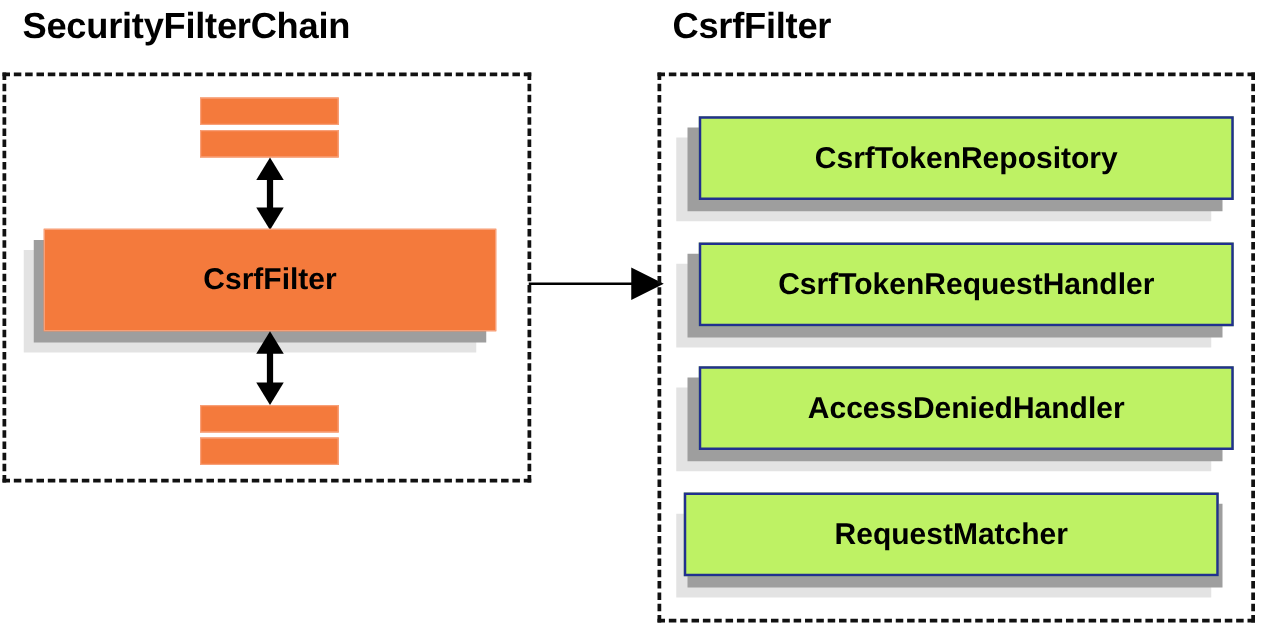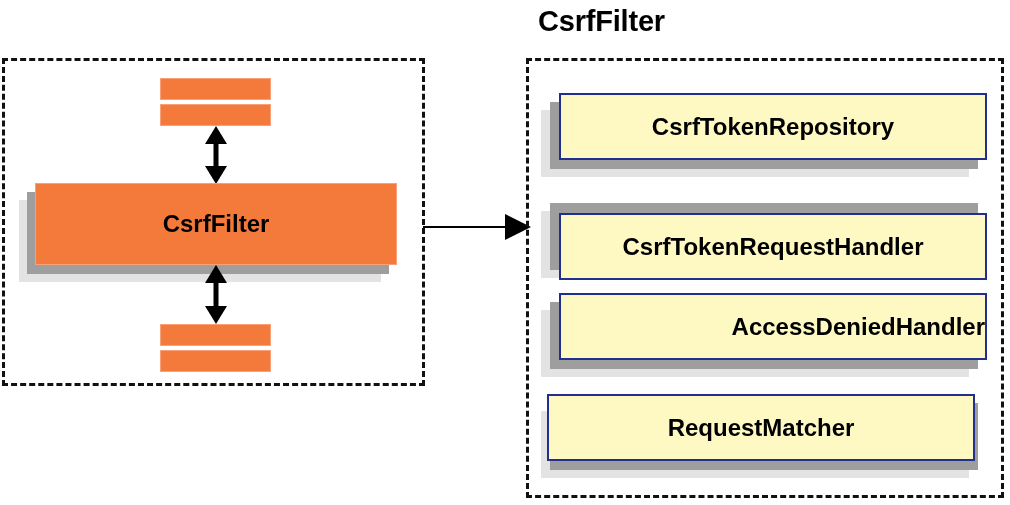--- a/index.html
+++ b/index.html
@@ -64,21 +64,21 @@
   .orange-bar {
     position: absolute;
     background: #f47a3c;
     border: 1px solid #f8a078;
     box-sizing: border-box;
   }
 
   
   .blue-box {
     position: absolute;
-    background: #fef9c3;
+    background: #bef264;
     border: 2px solid #21308f;
     box-sizing: border-box;
     display: flex;
     align-items: center;
     justify-content: center;
   }
   .blue-box .box-label {
     font-weight: bold;
     font-size: 24px;
     color: #000000;
@@ -89,20 +89,21 @@
   .arrow-svg {
     position: absolute;
     overflow: visible;
   }
 </style>
 </head>
 <body>
 
 <div id="canvas">
 
+  <div class="panel-title" style="left:18px; top:6px;">SecurityFilterChain</div>
 
   <div class="panel-title" style="left:538px; top:6px;">CsrfFilter</div>
 
   <div class="dashed-panel" style="left:2px; top:58px; width:423px; height:328px;"></div>
 
   <div class="orange-bar" style="left:160px; top:78px; width:111px; height:22px;"></div>
   <div class="orange-bar" style="left:160px; top:104px; width:111px; height:22px;"></div>
 
   <svg class="arrow-svg" style="left:203px; top:126px;" width="26" height="58" viewBox="0 0 26 58">
     <line x1="13" y1="12" x2="13" y2="46" stroke="#000000" stroke-width="5"></line>
@@ -133,26 +134,26 @@
   <div class="dashed-panel" style="left:526px; top:58px; width:478px; height:440px;"></div>
 
   <div id="blue-boxes">
       <div class="shadow-light" style="left: 541px; top: 110px; width: 428px; height: 67px;"></div>
       <div class="shadow-mid" style="left: 550px; top: 102px; width: 428px; height: 67px;"></div>
       <div class="blue-box" style="left: 559px; top: 93px; width: 428px; height: 67px;">
         <span class="box-label">CsrfTokenRepository</span>
       </div>
       <div class="shadow-light" style="left: 541px; top: 211px; width: 428px; height: 67px;"></div>
       <div class="shadow-mid" style="left: 550px; top: 203px; width: 428px; height: 67px;"></div>
-      <div class="blue-box" style="left: 559px; top: 194px; width: 428px; height: 67px; margin-top: 19px;">
+      <div class="blue-box" style="left: 559px; top: 194px; width: 428px; height: 67px;">
         <span class="box-label">CsrfTokenRequestHandler</span>
       </div>
       <div class="shadow-light" style="left: 541px; top: 310px; width: 428px; height: 67px;"></div>
       <div class="shadow-mid" style="left: 550px; top: 302px; width: 428px; height: 67px;"></div>
-      <div class="blue-box" style="left: 559px; top: 293px; width: 428px; height: 67px; justify-content: flex-end;">
+      <div class="blue-box" style="left: 559px; top: 293px; width: 428px; height: 67px;">
         <span class="box-label">AccessDeniedHandler</span>
       </div>
       <div class="shadow-light" style="left: 541px; top: 411px; width: 428px; height: 67px;"></div>
       <div class="shadow-mid" style="left: 550px; top: 403px; width: 428px; height: 67px;"></div>
       <div class="blue-box" style="left: 547px; top: 394px; width: 428px; height: 67px;">
         <span class="box-label">RequestMatcher</span>
       </div>
     </div>
 
 </div>

